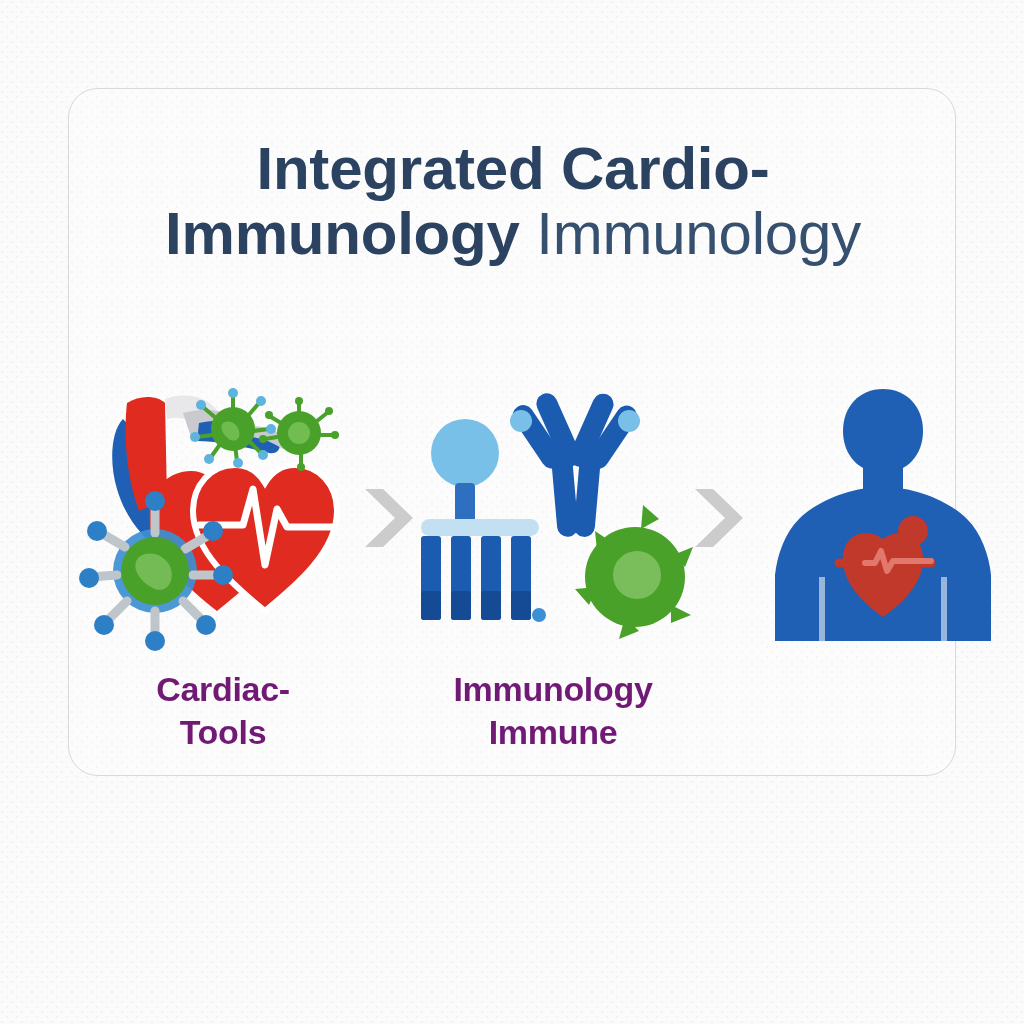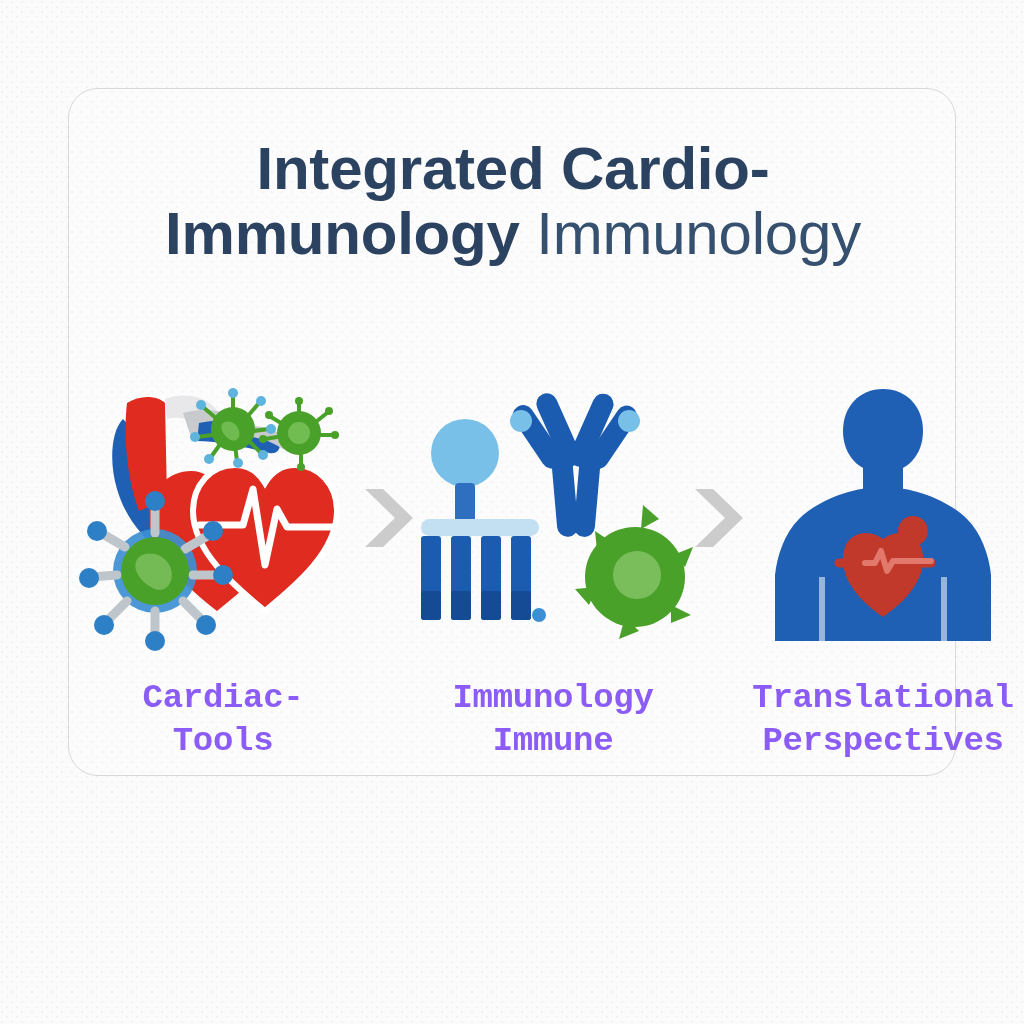--- a/index.html
+++ b/index.html
@@ -69,29 +69,28 @@
     display: flex;
     flex-direction: column;
     align-items: center;
   }
   .art {
     width: 272px;
     height: 278px;
     position: relative;
   }
   .caption {
-    margin-top: 20px;
+    margin-top: 11px;
     width: 272px;
     text-align: center;
-    color: #8b5cf6;
+    color: #701a75;
     font-weight: 700;
     font-size: 34px;
     line-height: 1.25;
     letter-spacing: -0.3px;
-    font-family: Liberation Mono, monospace;
   }
 
   
   .arrow {
     width: 58px;
     height: 278px;
     position: relative;
     flex: 0 0 58px;
   }
   .arrow svg { position: absolute; top: 108px; left: 2px; }
@@ -306,20 +305,16 @@
                      C90 190 104 216 136 238
                      C168 216 182 190 174 168
                      C168 152 148 150 136 160 Z" fill="#c0392b"></path>
             <circle cx="166" cy="152" r="15" fill="#c0392b"></circle>
 
             <polyline points="92 184 122 184 130 168 138 196 146 178 152 184 184 184" fill="none" stroke="#c0392b" stroke-width="9" stroke-linecap="round" stroke-linejoin="round"></polyline>
             <polyline points="118 184 128 184 134 172 140 192 146 182 184 182" fill="none" stroke="#e88277" stroke-width="6" stroke-linecap="round" stroke-linejoin="round" opacity="0.85"></polyline>
           </g>
         </svg>
       </div>
-      <div class="caption">
-        <div>Translational</div>
-        <div>Perspectives</div>
-      </div>
     </div>
 
   </div>
 </div>
 
 </body></html>

